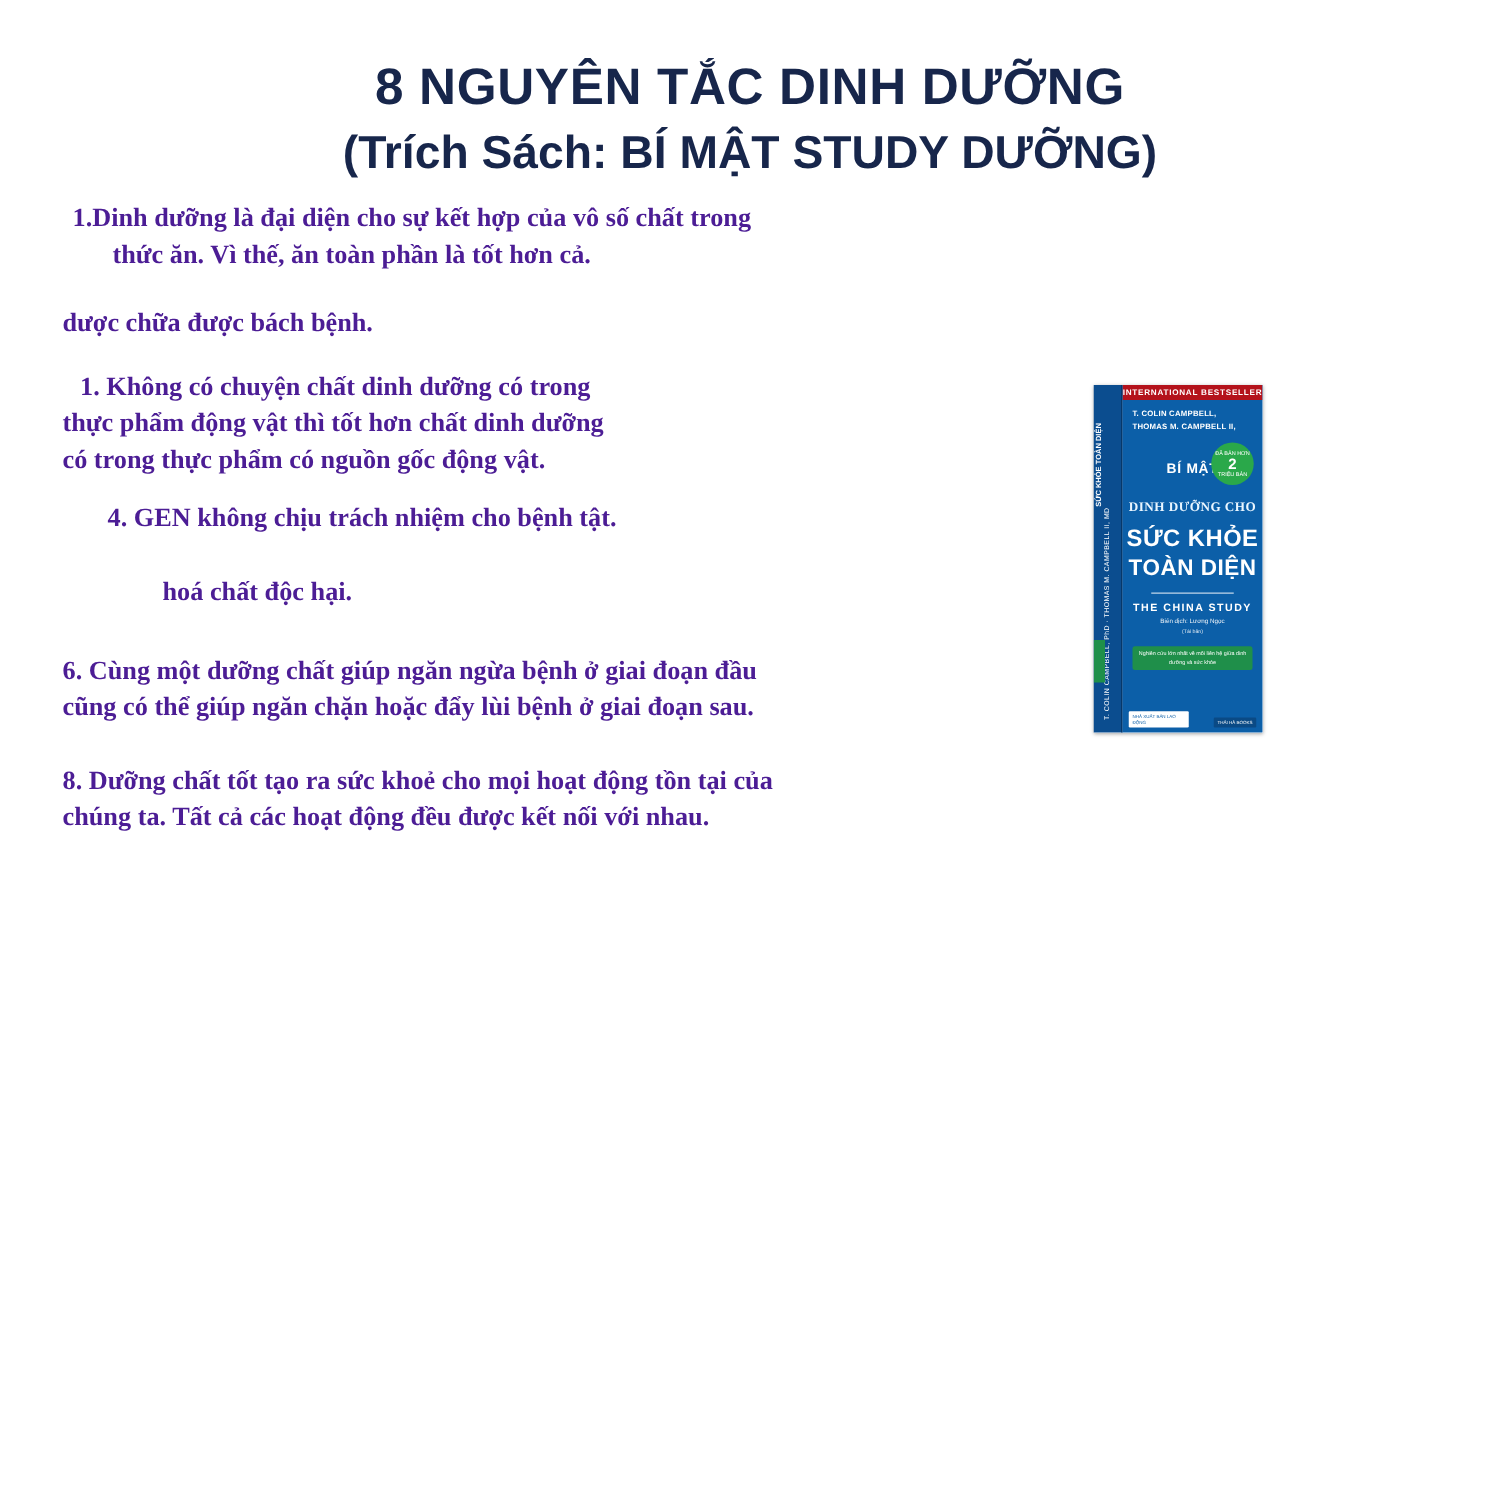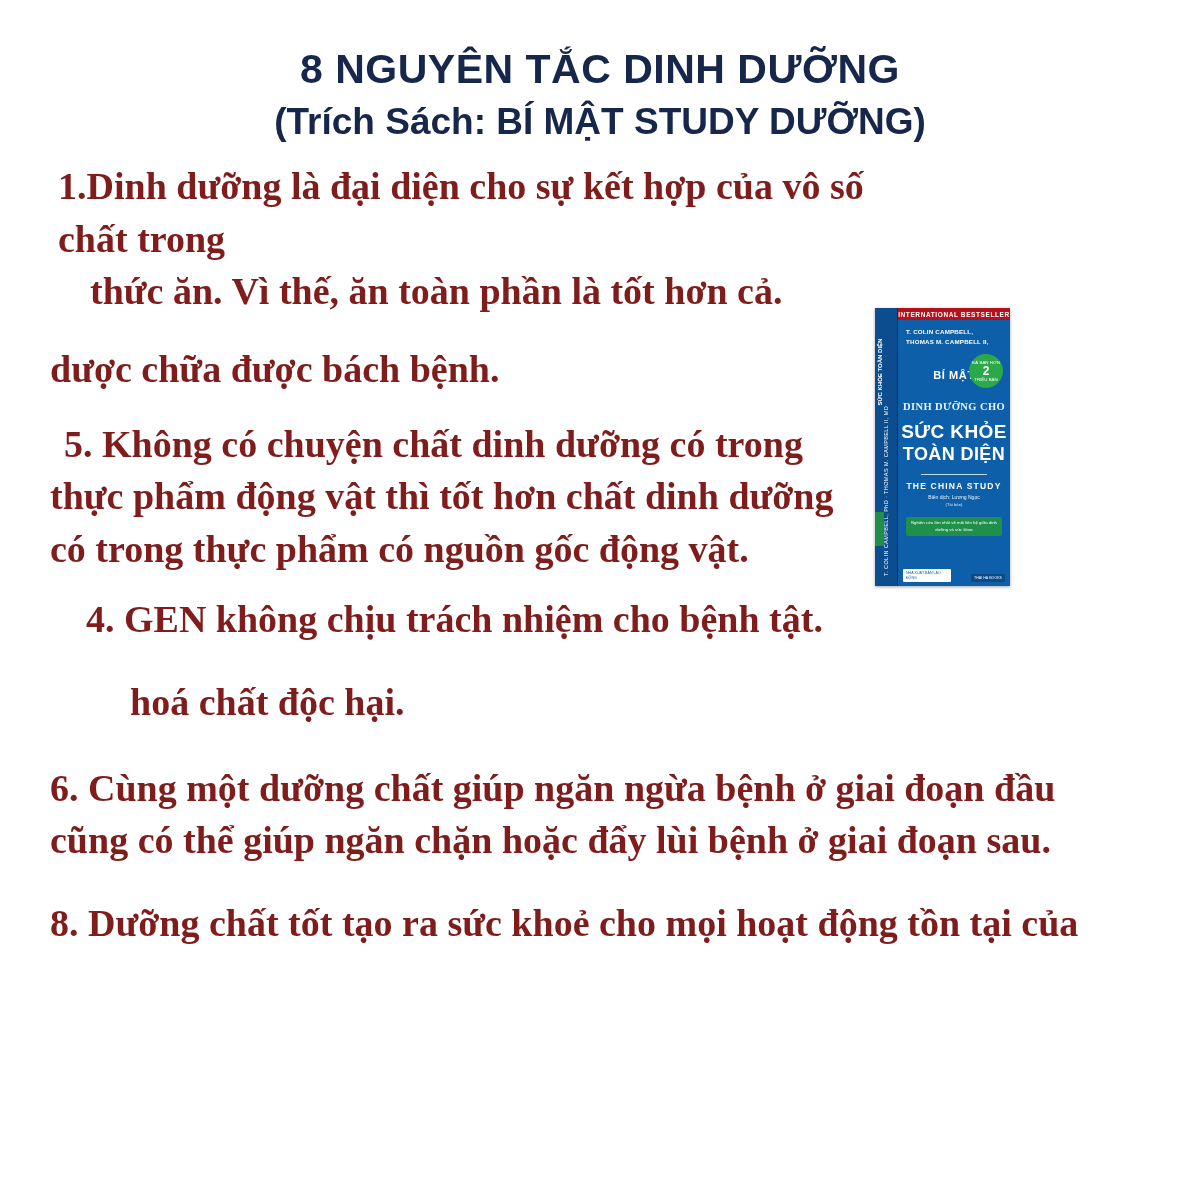--- a/index.html
+++ b/index.html
@@ -40,24 +40,24 @@
     font-family: "Liberation Sans", sans-serif;
     font-weight: bold;
     font-size: 37px;
     color: #17264b;
     line-height: 1.3;
     margin-top: 4px;
   }
   
   .content {
     position: relative;
-    font-size: 38px;
+    font-size: 21px;
     line-height: 1.38;
     font-weight: bold;
-    color: #7f1d1d;
+    color: #4c1d95;
   }
   .item {
     margin: 0 0 12px 0;
   }
   .item p {
     margin: 0;
   }
   .i1 { margin-left: 22px; margin-top: 10px; margin-bottom: 26px; }
   .i1 .l1 { text-indent: 0; }
   .i1 .l2 { padding-left: 32px; }
@@ -285,41 +285,42 @@
     <div class="item i1">
       <p class="l1 narrow">1.Dinh dưỡng là đại diện cho sự kết hợp của vô số chất trong</p>
       <p class="l2">thức ăn. Vì thế, ăn toàn phần là tốt hơn cả.</p>
     </div>
 
     <div class="item i2">
       <p class="l2">dược chữa được bách bệnh.</p>
     </div>
 
     <div class="item i3">
-      <p class="l1 justify" style="width:870px">5. Không có chuyện chất dinh dưỡng có trong</p>
+      <p class="l1 justify" style="width:870px">1. Không có chuyện chất dinh dưỡng có trong</p>
       <p class="l2 justify" style="width:870px">thực phẩm động vật thì tốt hơn chất dinh dưỡng</p>
       <p class="l3">có trong thực phẩm có nguồn gốc động vật.</p>
     </div>
 
     <div class="item i4">
       <p>4. GEN không chịu trách nhiệm cho bệnh tật.</p>
     </div>
 
     <div class="item i5">
       <p class="l2" style="padding-left:0">hoá chất độc hại.</p>
     </div>
 
     <div class="item i6">
       <p class="l1 wide">6. Cùng một dưỡng chất giúp ngăn ngừa bệnh ở giai đoạn đầu</p>
       <p class="l2 wide">cũng có thể giúp ngăn chặn  hoặc đẩy lùi bệnh ở giai đoạn sau.</p>
     </div>
 
 
     <div class="item i8">
       <p class="l1 wide">8. Dưỡng chất tốt tạo ra sức khoẻ cho mọi hoạt động tồn tại của</p>
+      <p class="l2 wide">chúng ta. Tất cả các hoạt động đều được kết nối với nhau.</p>
     </div>
 
   </div>
 
   <div class="book">
     <div class="book-spine">
       <div class="spine-text">T. COLIN CAMPBELL, PhD · THOMAS M. CAMPBELL II, MD</div>
       <div class="spine-title">SỨC KHỎE TOÀN DIỆN</div>
       <div class="sticker"></div>
     </div>

